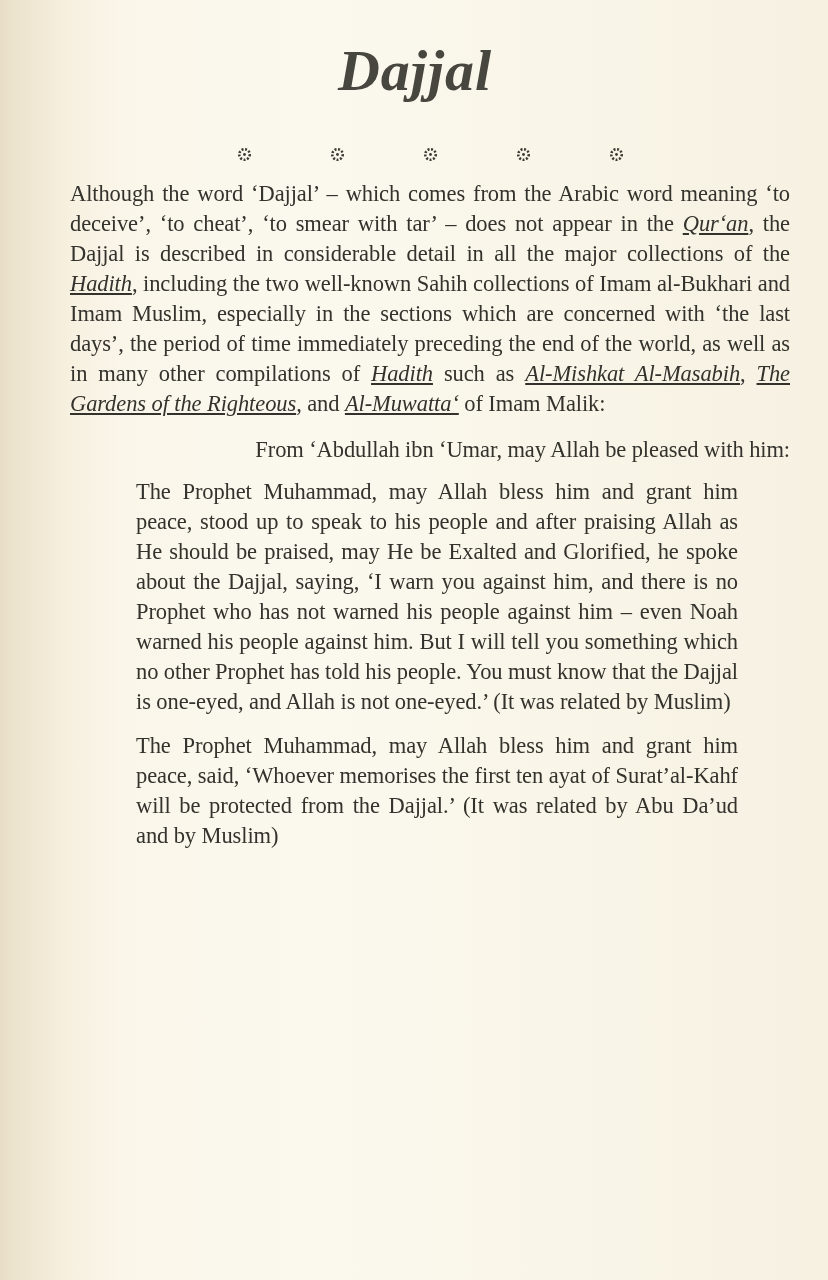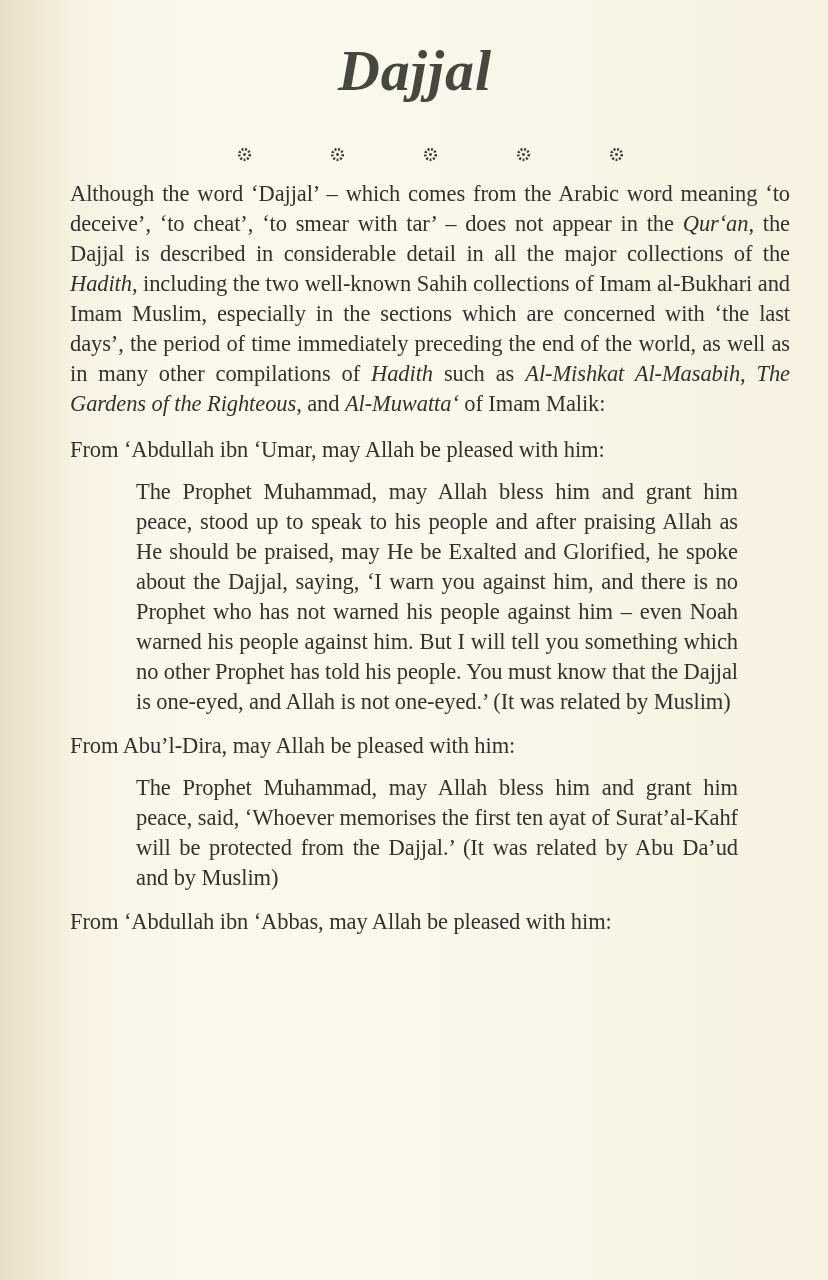--- a/index.html
+++ b/index.html
@@ -59,27 +59,28 @@
   .orn {
     display: inline-flex;
     width: 15px;
     height: 15px;
   }
   .main-para {
     margin: 0 0 16px 0;
   }
   .attribution {
     margin: 0 0 12px 0;
-    text-align: left;
+    text-align: right;
   }
   .quote {
     margin: 0 52px 14px 66px;
   }
   em {
     font-style: italic;
+    text-decoration: underline;
   }
 </style>
 </head>
 <body>
 
 <div class="page">
 
   <h1 class="title">Dajjal</h1>
 
 
@@ -115,20 +116,18 @@
       </svg>
     </span>
     </div>
 
   <p class="main-para">Although the word ‘Dajjal’ – which comes from the Arabic word meaning ‘to deceive’, ‘to cheat’, ‘to smear with tar’ – does not appear in the <em>Qur‘an</em>, the Dajjal is described in considerable detail in all the major collections of the <em>Hadith</em>, including the two well-known Sahih collections of Imam al-Bukhari and Imam Muslim, especially in the sections which are concerned with ‘the last days’, the period of time immediately preceding the end of the world, as well as in many other compilations of <em>Hadith</em> such as <em>Al-Mishkat Al-Masabih</em>, <em>The Gardens of the Righteous</em>, and <em>Al-Muwatta‘</em> of Imam Malik:</p>
 
   <p class="attribution">From ‘Abdullah ibn ‘Umar, may Allah be pleased with him:</p>
 
   <blockquote class="quote">The Prophet Muhammad, may Allah bless him and grant him peace, stood up to speak to his people and after praising Allah as He should be praised, may He be Exalted and Glorified, he spoke about the Dajjal, saying, ‘I warn you against him, and there is no Prophet who has not warned his people against him – even Noah warned his people against him. But I will tell you something which no other Prophet has told his people. You must know that the Dajjal is one-eyed, and Allah is not one-eyed.’ (It was related by Muslim)</blockquote>
 
-  <p class="attribution">From Abu’l-Dira, may Allah be pleased with him:</p>
 
   <blockquote class="quote">The Prophet Muhammad, may Allah bless him and grant him peace, said, ‘Whoever memorises the first ten ayat of Surat’al-Kahf will be protected from the Dajjal.’ (It was related by Abu Da’ud and by Muslim)</blockquote>
 
-  <p class="attribution">From ‘Abdullah ibn ‘Abbas, may Allah be pleased with him:</p>
 
 
 </div>
 
 </body></html>

